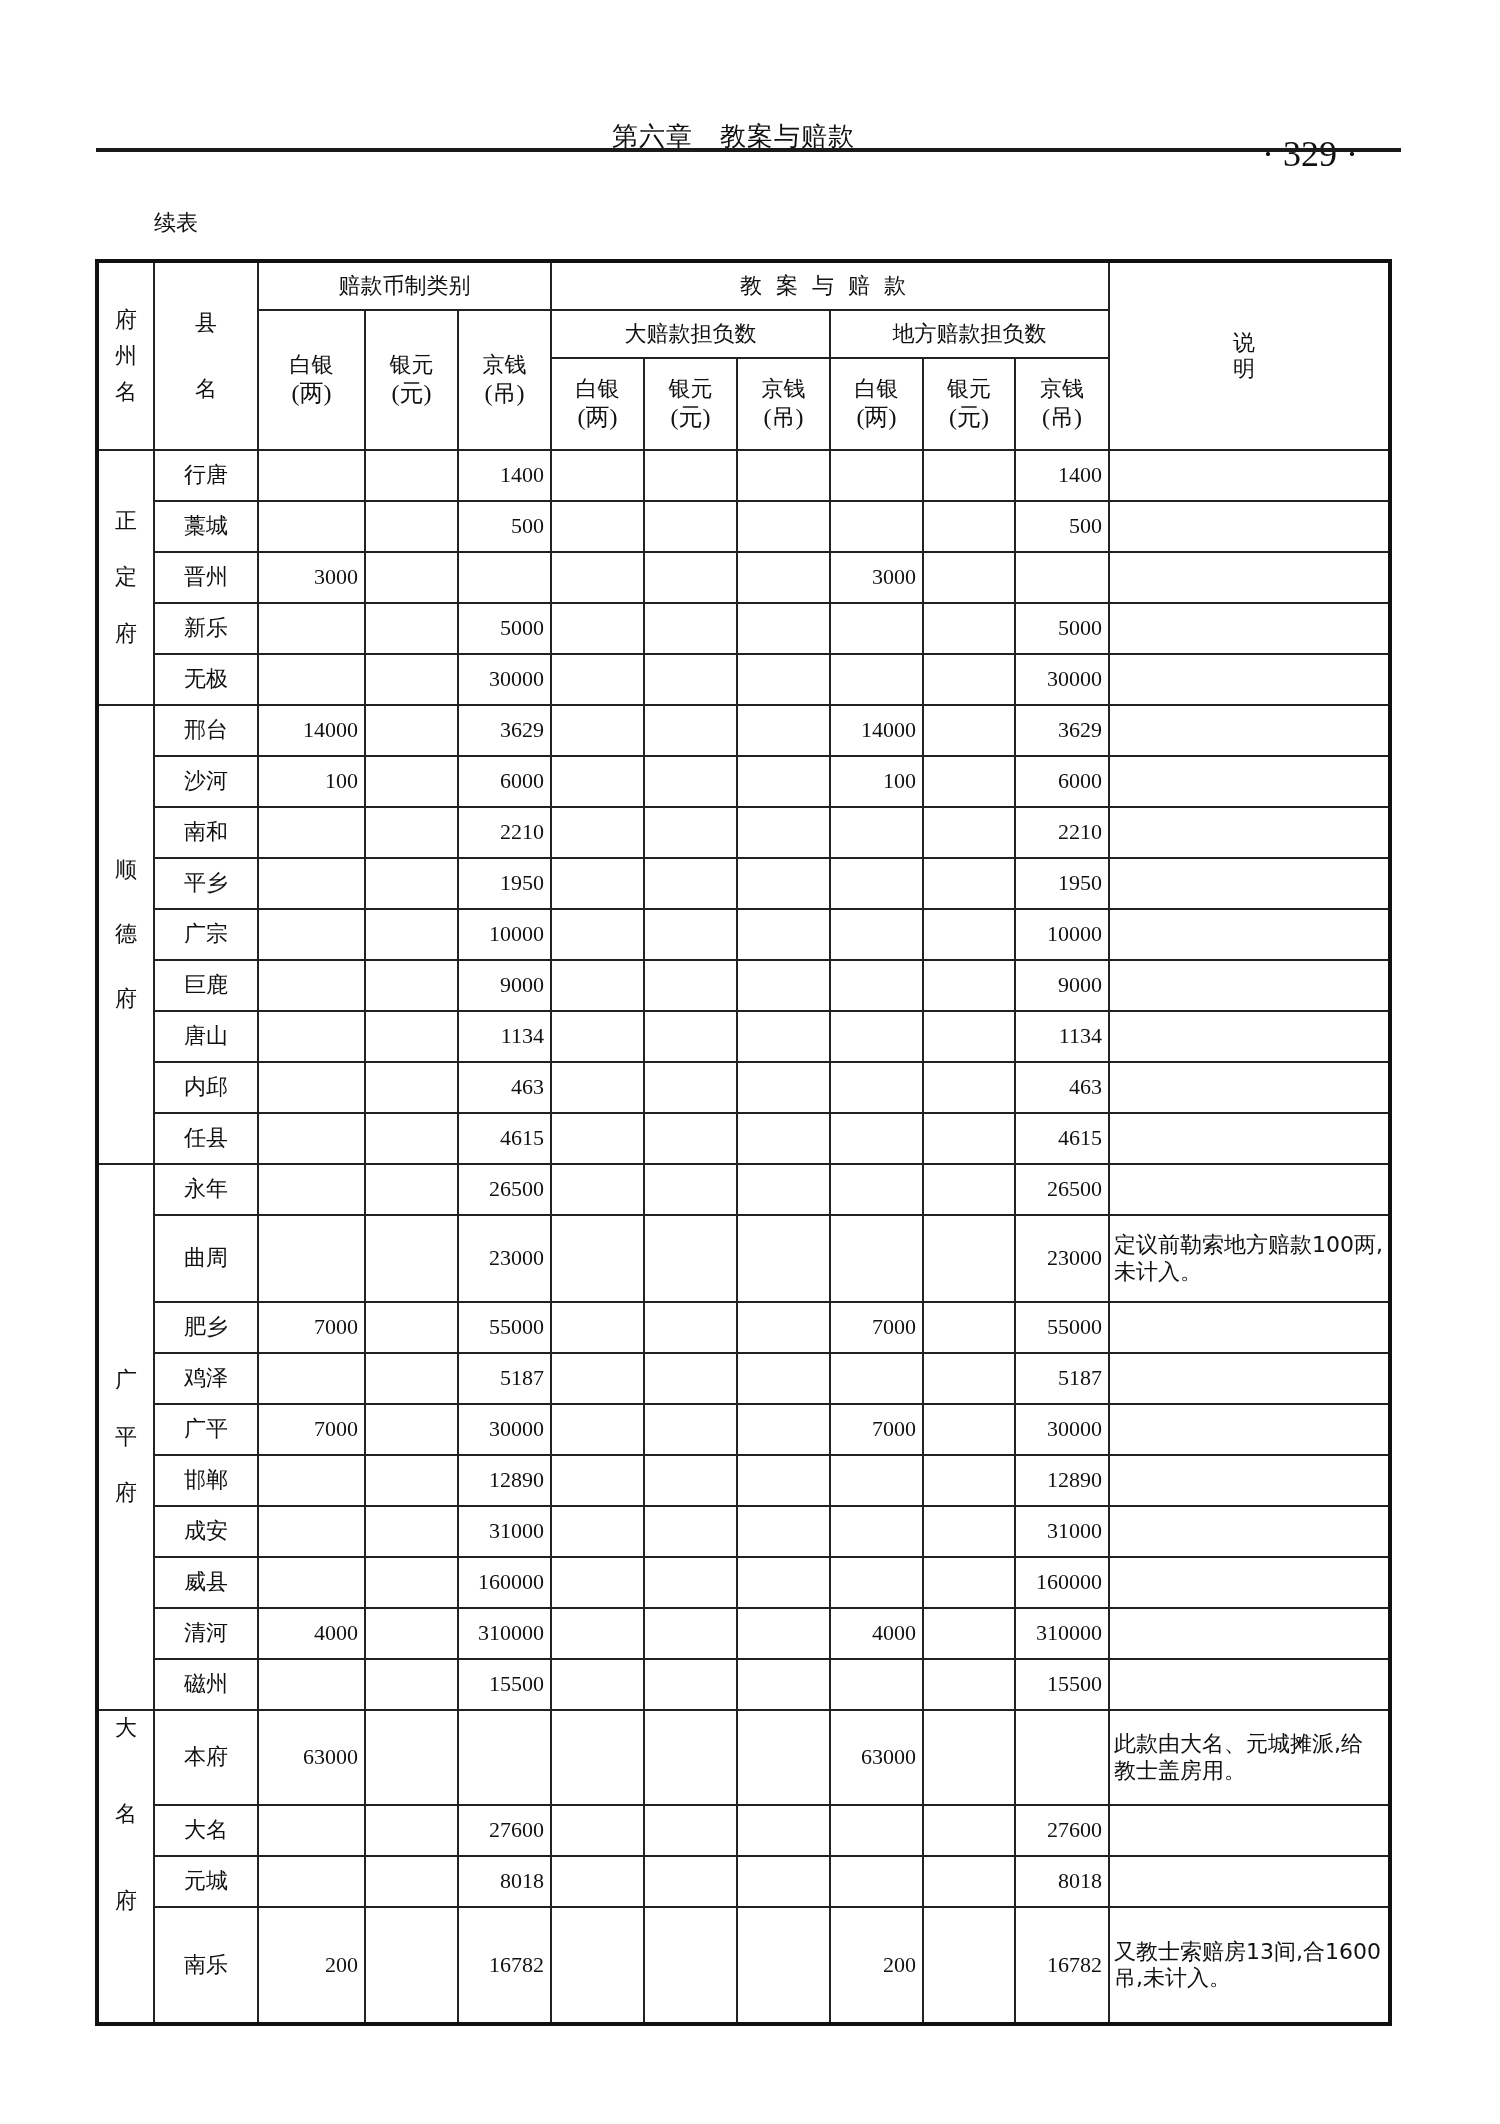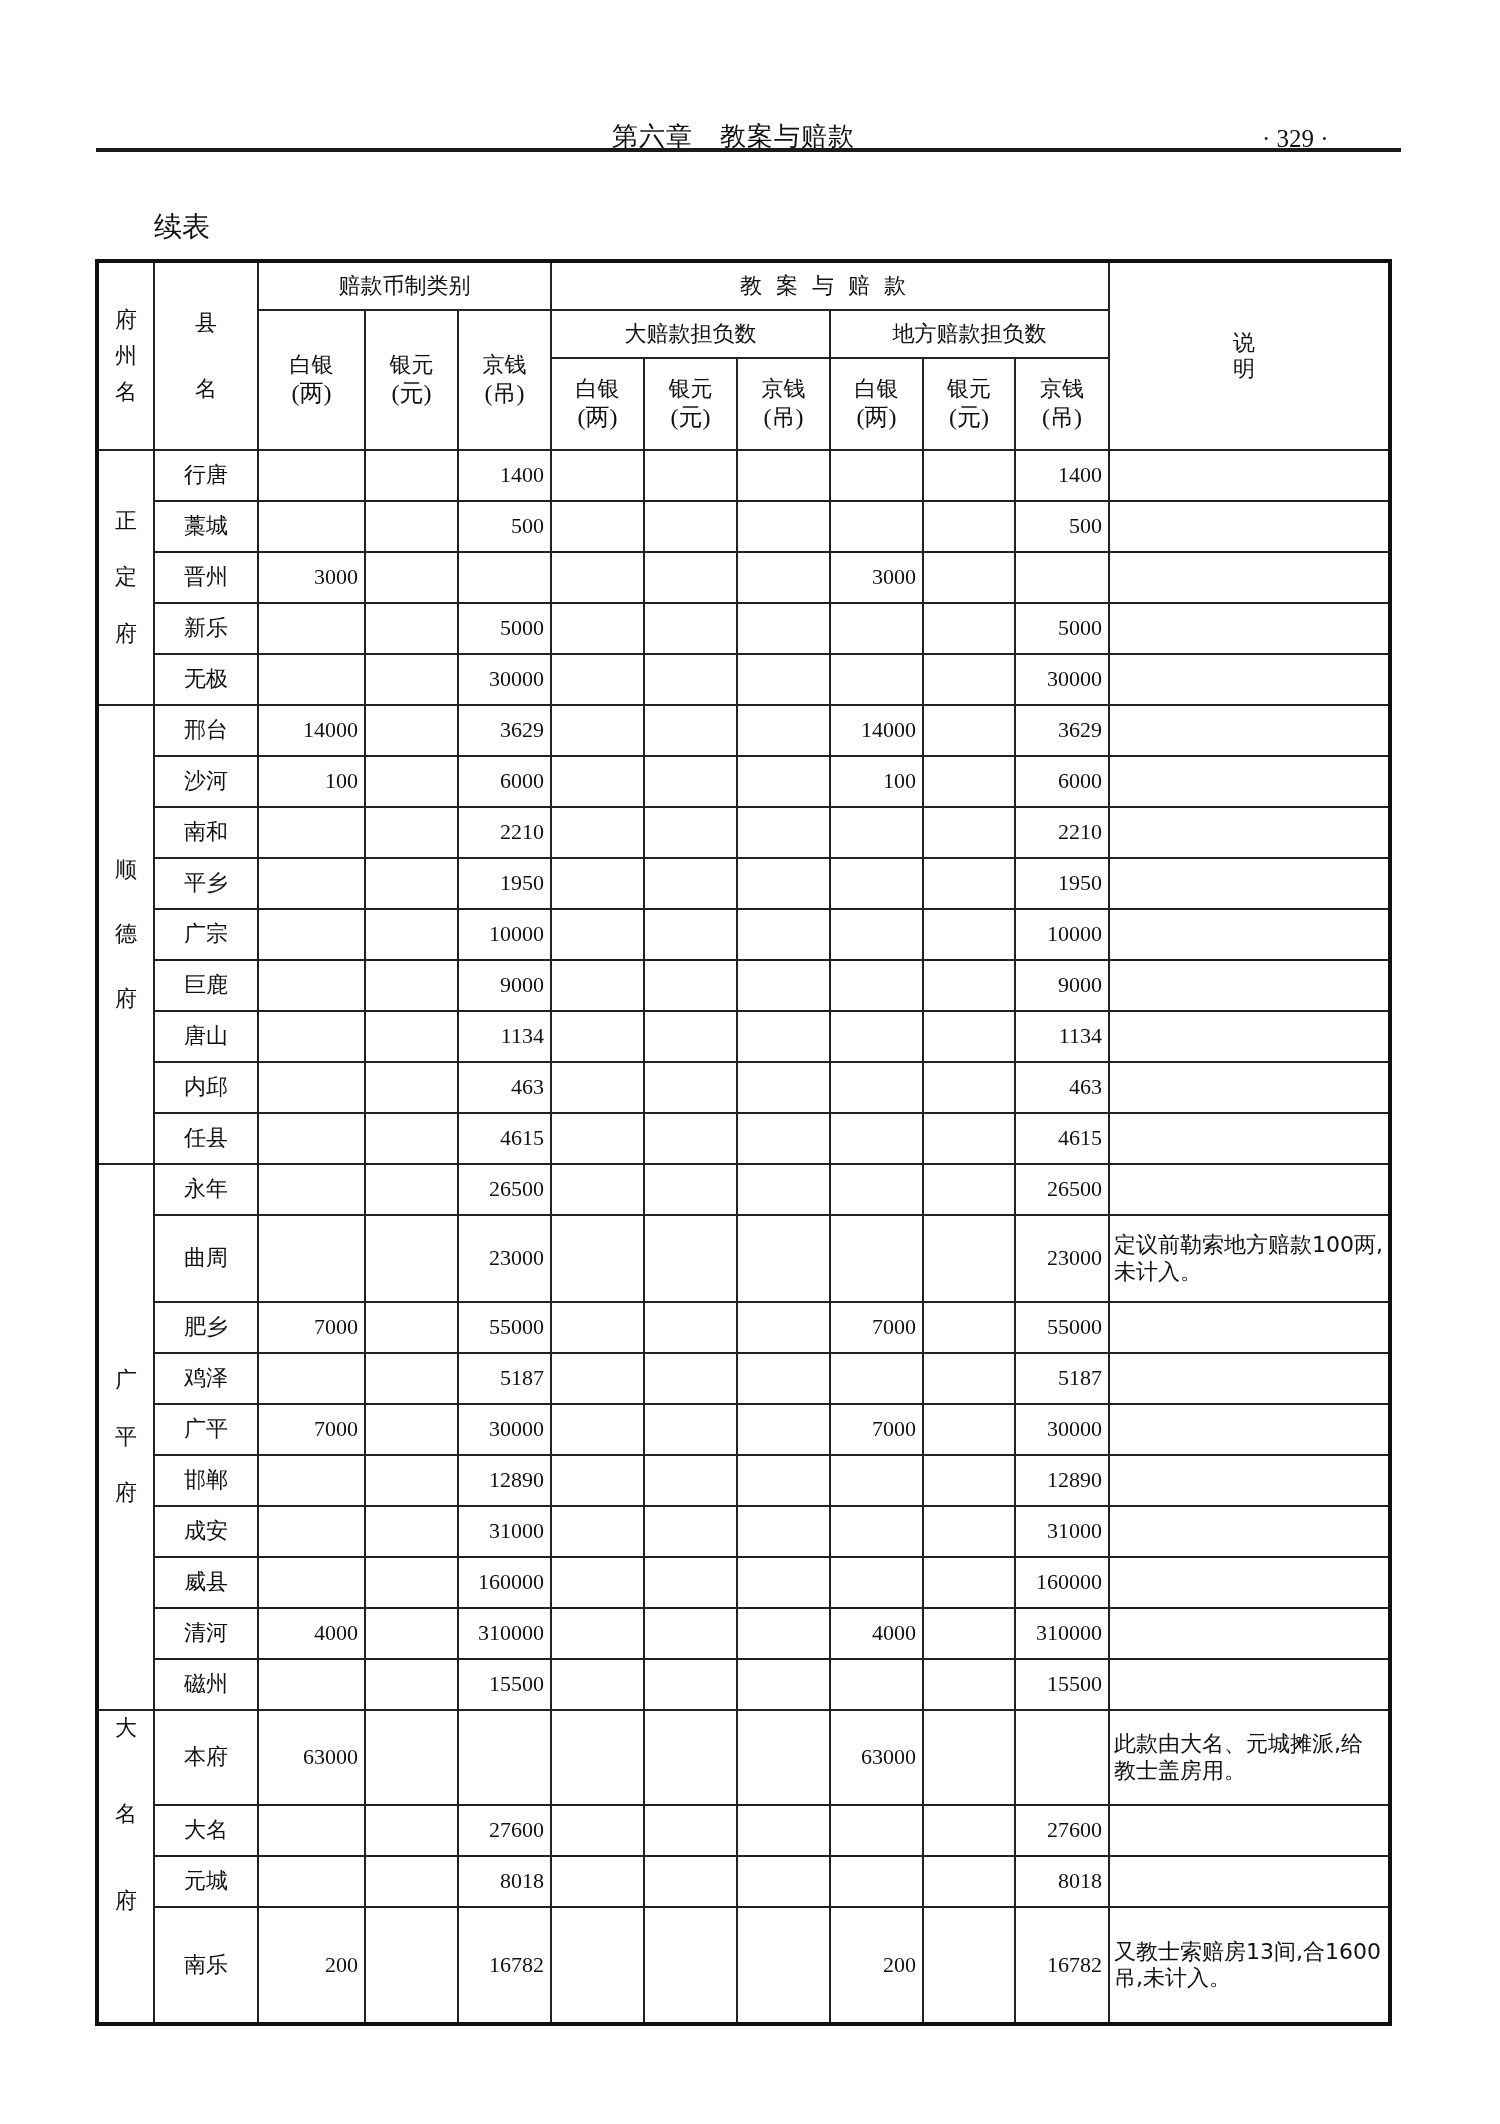--- a/index.html
+++ b/index.html
@@ -8,28 +8,28 @@
     font-family: "DejaVu Serif", "Liberation Serif", serif; color: #111;
   }
   .running-head {
     position: absolute; left: 0; top: 96px; width: 1500px; height: 50px; margin-top: 17px;
   }
   .chapter-title {
     position: absolute; left: 612px; top: 6px; font-size: 26px; letter-spacing: 1px;
     font-family: "DejaVu Sans", sans-serif;
   }
   .page-number {
-    position: absolute; left: 1262px; top: 12px; font-size: 25px;
+    position: absolute; left: 1262px; top: 20px; font-size: 36px;
     font-family: "Liberation Serif", serif;
   }
   .head-rule {
     position: absolute; left: 96px; top: 148px; width: 1305px; height: 4px; background: #1a1a1a;
   }
   .continued-label {
-    position: absolute; left: 154px; top: 208px; font-size: 28px;
+    position: absolute; left: 154px; top: 208px; font-size: 22px;
     font-family: Liberation Serif, serif;
   }
   .table-wrap {
     position: absolute; left: 95px; top: 259px;
   }
   table.indemnity {
     border-collapse: collapse; table-layout: fixed;
     border: 4px solid #111;
     font-family: "Liberation Serif", serif;
   }

